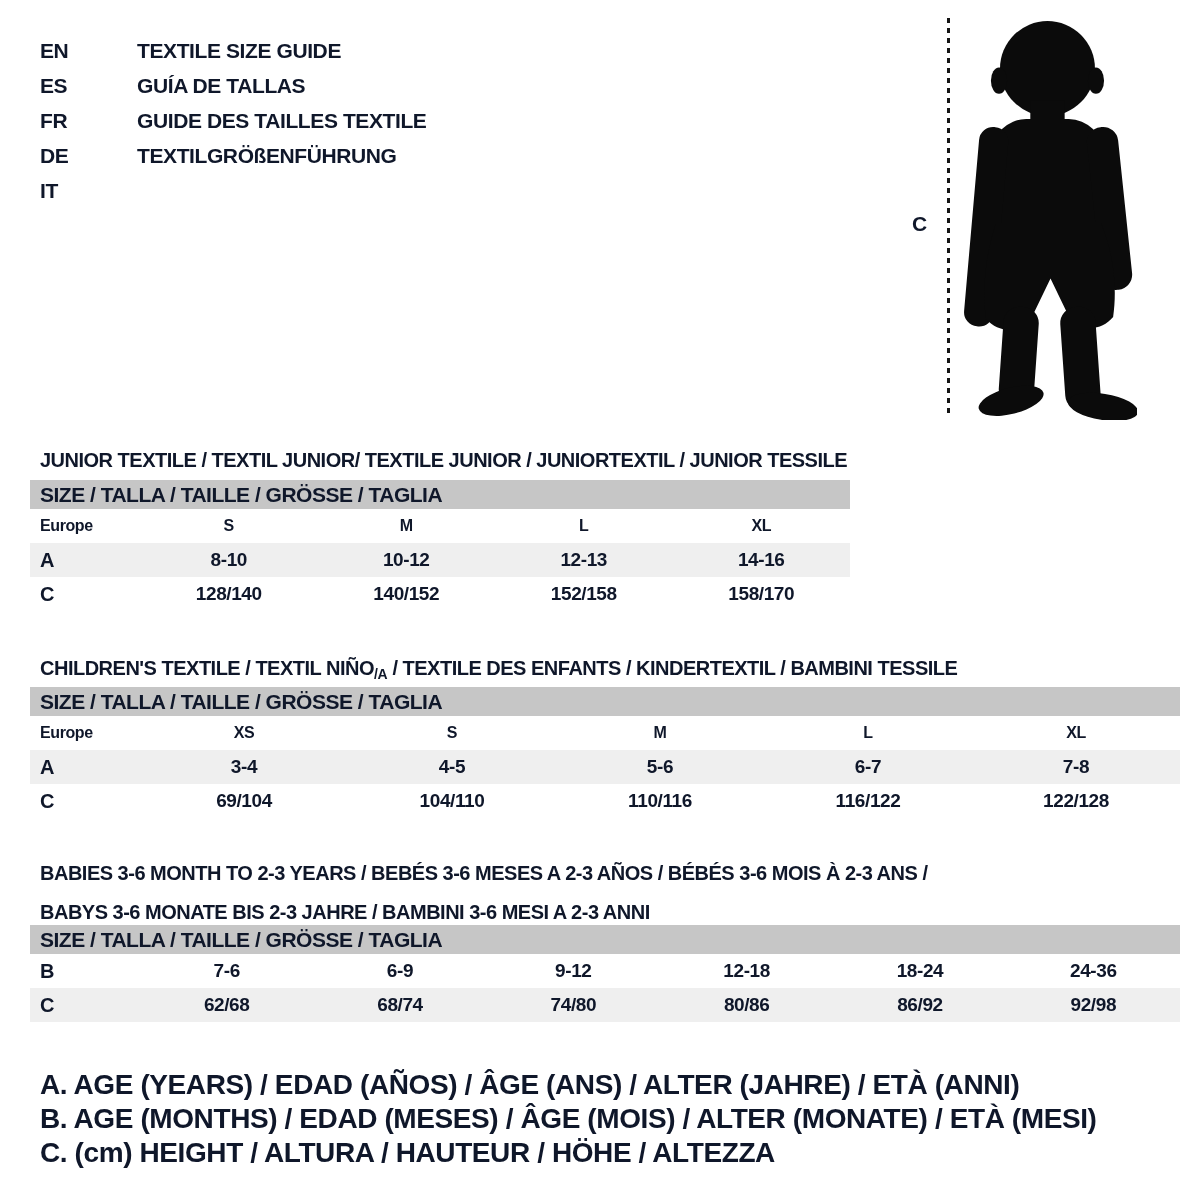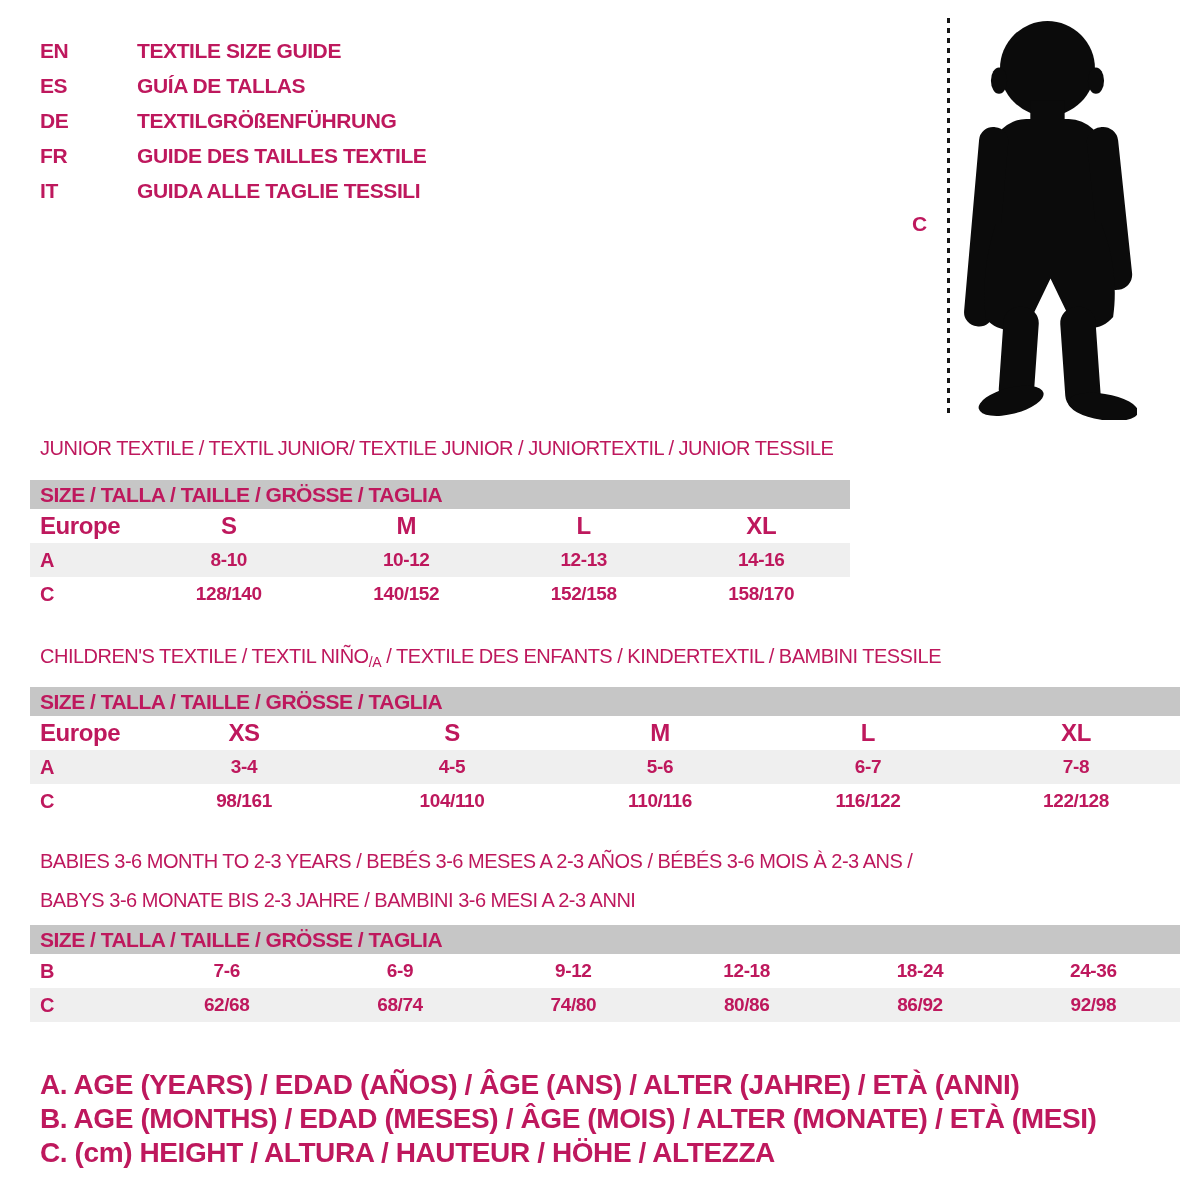--- a/index.html
+++ b/index.html
@@ -2,21 +2,21 @@
 <html><head>
 <meta charset="utf-8">
 <style>
   html, body { margin: 0; padding: 0; background: #ffffff; }
   .canvas {
     position: relative;
     width: 1200px;
     height: 1200px;
     background: #ffffff;
     font-family: "Liberation Sans", sans-serif;
-    color: #be185d;
+    color: #0f172a;
     overflow: hidden;
   }
   
   .lang-block { position: absolute; left: 40px; top: 33px; }
   .lang-row { height: 35px; display: flex; align-items: center; }
   .lang-code {
     display: inline-block; width: 78px;
     font-weight: 700; font-size: 21px; letter-spacing: -0.4px;
   }
   .lang-label { font-weight: 700; font-size: 21px; letter-spacing: -0.4px; margin-left: 19px; }
@@ -29,43 +29,44 @@
   .dashed-line {
     position: absolute; left: 947px; top: 18px;
     width: 3px; height: 398px;
     background: repeating-linear-gradient(to bottom, #141414 0 5px, transparent 5px 10px);
   }
   .silhouette-svg { position: absolute; left: 962px; top: 16px; }
 
   
   .section-title {
     position: absolute; left: 40px;
-    font-weight: 400; font-size: 20px; letter-spacing: -0.5px;
+    font-weight: 700; font-size: 20px; letter-spacing: -0.5px;
     white-space: nowrap;
+    margin-top: 12px;
   }
   .title-sub { font-size: 14px; position: relative; top: 4px; letter-spacing: -0.3px; }
   .babies-title { line-height: 39px; }
 
   
   .size-table { position: absolute; left: 30px; }
   .thead {
     height: 29px; background: #c6c6c6;
     display: flex; align-items: center;
     padding-left: 10px; box-sizing: border-box;
     font-weight: 700; font-size: 21px; letter-spacing: -0.5px;
   }
   .trow { height: 34px; display: flex; align-items: center; font-size: 19px; letter-spacing: -0.4px; }
   .trow.alt { background: #efefef; }
   .cell { flex: 1; text-align: center; font-weight: 700; }
   .cell.label {
     flex: 0 0 110px; text-align: left;
     padding-left: 10px; box-sizing: border-box;
     font-weight: 700; font-size: 20px;
   }
-  .europe-row .cell { font-size: 24px; }
+  .europe-row .cell { font-size: 16px; }
 
   
   .legend { position: absolute; left: 40px; top: 1068px; }
   .legend-line {
     height: 34px; display: flex; align-items: center;
     font-weight: 700; font-size: 28px; letter-spacing: -0.4px; text-align: right;
   }
 </style>
 </head>
 <body>
@@ -75,30 +76,29 @@
   <div class="lang-block">
     <div class="lang-row">
       <span class="lang-code">EN</span>
       <span class="lang-label">TEXTILE SIZE GUIDE</span>
     </div>
     <div class="lang-row">
       <span class="lang-code">ES</span>
       <span class="lang-label">GUÍA DE TALLAS</span>
     </div>
     <div class="lang-row">
+      <span class="lang-code">FR</span>
+      <span class="lang-label">GUIDE DES TAILLES TEXTILE</span>
+    </div>
+    <div class="lang-row">
       <span class="lang-code">DE</span>
       <span class="lang-label">TEXTILGRÖßENFÜHRUNG</span>
     </div>
     <div class="lang-row">
-      <span class="lang-code">FR</span>
-      <span class="lang-label">GUIDE DES TAILLES TEXTILE</span>
-    </div>
-    <div class="lang-row">
       <span class="lang-code">IT</span>
-      <span class="lang-label">GUIDA ALLE TAGLIE TESSILI</span>
     </div>
   </div>
 
   <span class="measure-c">C</span>
   <div class="dashed-line"></div>
   <svg class="silhouette-svg" width="175" height="404" viewBox="0 0 170 400" xmlns="http://www.w3.org/2000/svg">
     <g fill="#0b0b0b">
       <ellipse cx="83" cy="52" rx="47" ry="47"></ellipse>
       <ellipse cx="35" cy="64" rx="8" ry="13"></ellipse>
       <ellipse cx="131" cy="64" rx="8" ry="13"></ellipse>
@@ -160,21 +160,21 @@
     <div class="trow alt">
       <span class="cell label">A</span>
       <span class="cell">3-4</span>
       <span class="cell">4-5</span>
       <span class="cell">5-6</span>
       <span class="cell">6-7</span>
       <span class="cell">7-8</span>
     </div>
     <div class="trow">
       <span class="cell label">C</span>
-      <span class="cell">98/161</span>
+      <span class="cell">69/104</span>
       <span class="cell">104/110</span>
       <span class="cell">110/116</span>
       <span class="cell">116/122</span>
       <span class="cell">122/128</span>
     </div>
   </div>
 
   <div class="section-title babies-title" style="top:842px;">
     <div>BABIES 3-6 MONTH TO 2-3 YEARS / BEBÉS 3-6 MESES A 2-3 AÑOS / BÉBÉS 3-6 MOIS À 2-3 ANS /</div>
     <div>BABYS 3-6 MONATE BIS 2-3 JAHRE / BAMBINI 3-6 MESI A 2-3 ANNI</div>

